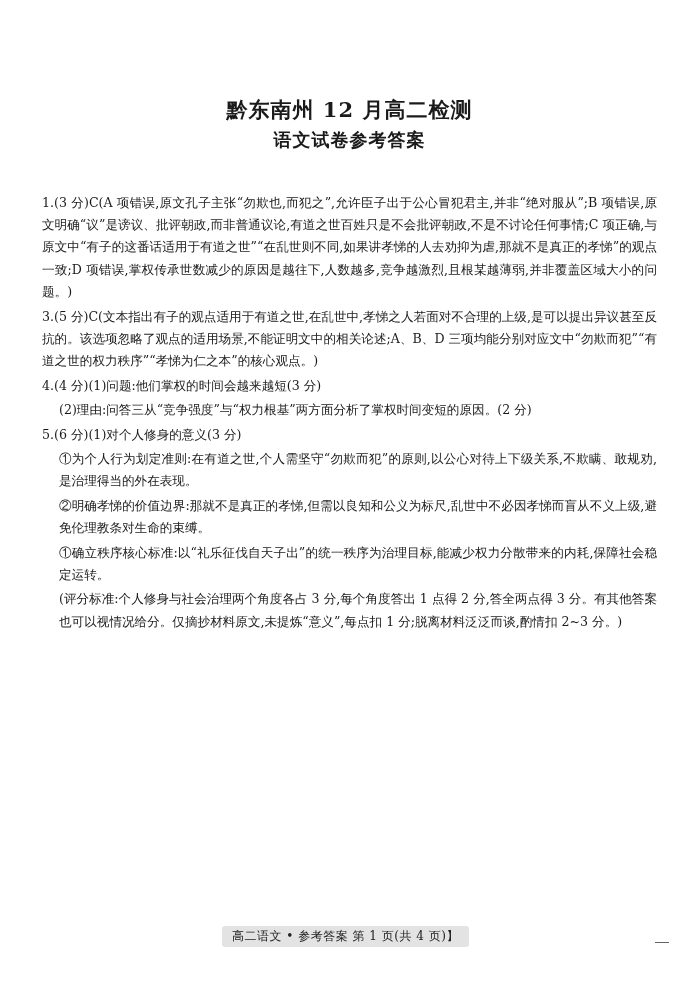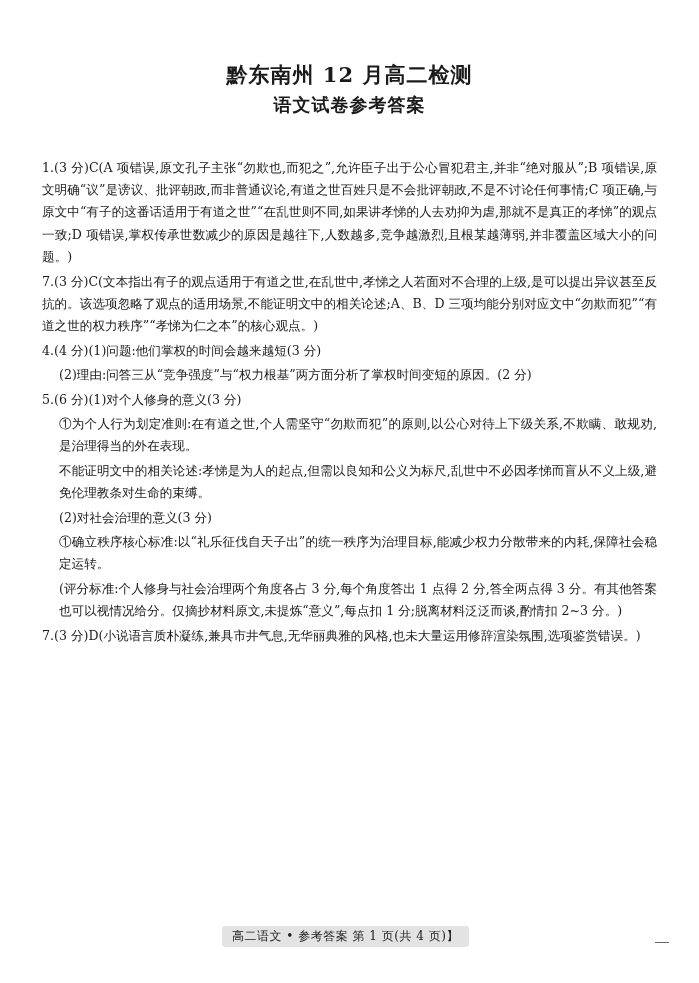--- a/index.html
+++ b/index.html
@@ -13,21 +13,21 @@
     font-family: "DejaVu Serif", "Liberation Serif", serif;
     color: #1a1a1a;
     overflow: hidden;
     position: relative;
   }
   .page {
     position: relative;
     width: 699px;
     height: 969px;
     box-sizing: border-box;
-    padding: 48px 42px 0 42px;
+    padding: 83px 42px 0 42px;
   }
   .title-block {
     text-align: center;
     margin-top: 12px;
   }
   .title-line1 {
     font-size: 21px;
     font-weight: bold;
     letter-spacing: 1px;
     line-height: 1.45;
@@ -90,48 +90,42 @@
   <div class="title-block">
     <div class="title-line1">黔东南州 12 月高二检测</div>
     <div class="title-line2">语文试卷参考答案</div>
   </div>
 
   <div class="body-block">
     <div class="item lvl0">
         <p>1.(3 分)C(A 项错误,原文孔子主张“勿欺也,而犯之”,允许臣子出于公心冒犯君主,并非“绝对服从”;B 项错误,原文明确“议”是谤议、批评朝政,而非普通议论,有道之世百姓只是不会批评朝政,不是不讨论任何事情;C 项正确,与原文中“有子的这番话适用于有道之世”“在乱世则不同,如果讲孝悌的人去劝抑为虐,那就不是真正的孝悌”的观点一致;D 项错误,掌权传承世数减少的原因是越往下,人数越多,竞争越激烈,且根某越薄弱,并非覆盖区域大小的问题。)</p>
       </div>
     <div class="item lvl0">
-        <p>7.(3 分)C(文本指出有子的观点适用于有道之世,在乱世中,孝悌之人若面对不合理的上级,是可以提出异议甚至反抗的。该选项忽略了观点的适用场景,不能证明文中的相关论述;A、B、D 三项均能分别对应文中“勿欺而犯”“有道之世的权力秩序”“孝悌为仁之本”的核心观点。)</p>
+        <p>3.(5 分)C(文本指出有子的观点适用于有道之世,在乱世中,孝悌之人若面对不合理的上级,是可以提出异议甚至反抗的。该选项忽略了观点的适用场景,不能证明文中的相关论述;A、B、D 三项均能分别对应文中“勿欺而犯”“有道之世的权力秩序”“孝悌为仁之本”的核心观点。)</p>
       </div>
     <div class="item lvl0">
         <p>4.(4 分)(1)问题:他们掌权的时间会越来越短(3 分)</p>
       </div>
     <div class="item lvl1">
         <p>(2)理由:问答三从“竞争强度”与“权力根基”两方面分析了掌权时间变短的原因。(2 分)</p>
       </div>
     <div class="item lvl0">
         <p>5.(6 分)(1)对个人修身的意义(3 分)</p>
       </div>
     <div class="item lvl1">
         <p>①为个人行为划定准则:在有道之世,个人需坚守“勿欺而犯”的原则,以公心对待上下级关系,不欺瞒、敢规劝,是治理得当的外在表现。</p>
       </div>
     <div class="item lvl1">
-        <p>不能证明文中的相关论述:孝悌是为人的起点,但需以良知和公义为标尺,乱世中不必因孝悌而盲从不义上级,避免伦理教条对生命的束缚。</p>
-      </div>
-    <div class="item lvl1">
-        <p>(2)对社会治理的意义(3 分)</p>
+        <p>②明确孝悌的价值边界:那就不是真正的孝悌,但需以良知和公义为标尺,乱世中不必因孝悌而盲从不义上级,避免伦理教条对生命的束缚。</p>
       </div>
     <div class="item lvl1">
         <p>①确立秩序核心标准:以“礼乐征伐自天子出”的统一秩序为治理目标,能减少权力分散带来的内耗,保障社会稳定运转。</p>
       </div>
     <div class="item lvl1">
         <p>(评分标准:个人修身与社会治理两个角度各占 3 分,每个角度答出 1 点得 2 分,答全两点得 3 分。有其他答案也可以视情况给分。仅摘抄材料原文,未提炼“意义”,每点扣 1 分;脱离材料泛泛而谈,酌情扣 2~3 分。)</p>
-      </div>
-    <div class="item lvl0">
-        <p>7.(3 分)D(小说语言质朴凝练,兼具市井气息,无华丽典雅的风格,也未大量运用修辞渲染氛围,选项鉴赏错误。)</p>
       </div>
   </div>
 
   <div class="footer">
     <span class="footer-inner">高二语文 • 参考答案   第 1 页(共 4 页)】</span>
   </div>
   <div class="footer-dash"></div>
 
 </div>
 

